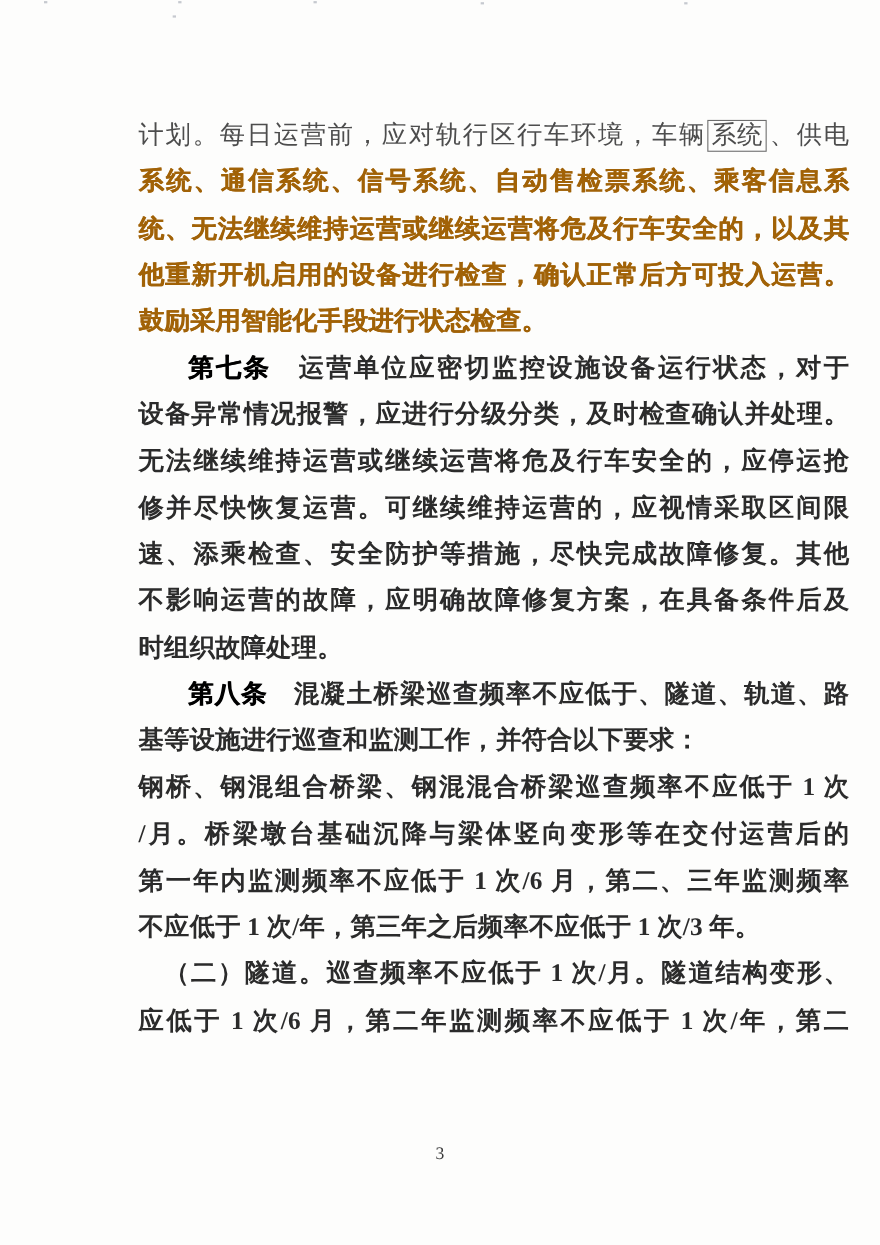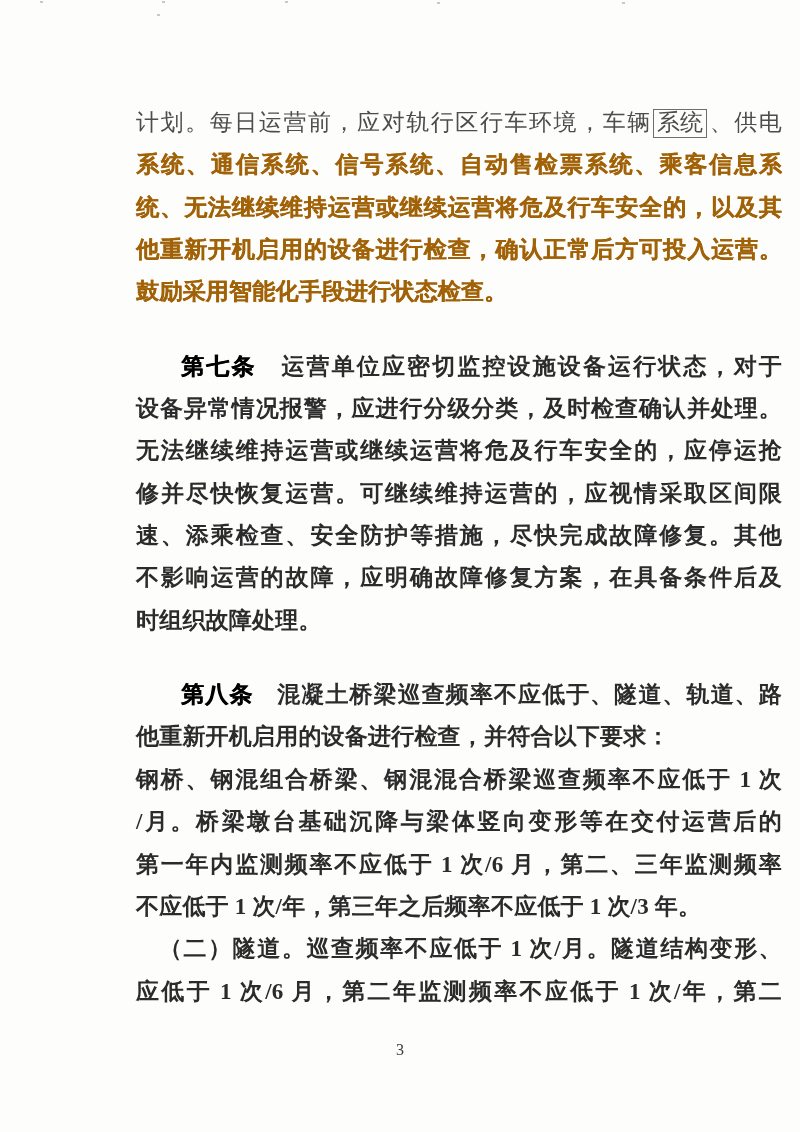--- a/index.html
+++ b/index.html
@@ -11,39 +11,39 @@
   .page {
     position: relative;
     width: 800px;
     height: 1132px;
     background: #fdfdfc;
     overflow: hidden;
     font-family: "Liberation Serif", "DejaVu Serif", serif;
   }
   .textblock {
     position: absolute;
-    left: 136px;
+    left: 126px;
     top: 102px;
     width: 646px;
     font-size: 23px;
     line-height: 42.35px;
     letter-spacing: 0.2px;
   }
   .line {
     height: 42.35px;
     white-space: nowrap;
     text-align: left;
   }
   .line.fill {
     white-space: normal;
     text-align: justify;
     text-align-last: justify;
     text-justify: inter-character;
   }
-  .line.indent-article { text-indent: 45px; margin-top: 32px; }
+  .line.indent-article { text-indent: 45px; }
   .line.indent-item    { text-indent: 23px; }
 
   .w-light  { font-weight: 400; color: #4d4d4d; }
   .w-heavy  { font-weight: 700; color: #a16207; text-shadow: 0.5px 0 0 currentColor; }
   .w-normal { font-weight: 700; color: #2b2b2b; }
 
   .bold {
     font-weight: 700;
     color: #000;
     text-shadow: 0.6px 0 0 currentColor;
@@ -85,21 +85,21 @@
       <div class="line w-heavy fill"><span>他重新开机启用的设备进行检查，确认正常后方可投入运营。</span></div>
       <div class="line w-heavy"><span>鼓励采用智能化手段进行状态检查。</span></div>
       <div class="line w-normal fill indent-article"><span class="bold">第七条</span><span>　运营单位应密切监控设施设备运行状态，对于</span></div>
       <div class="line w-normal fill"><span>设备异常情况报警，应进行分级分类，及时检查确认并处理。</span></div>
       <div class="line w-normal fill"><span>无法继续维持运营或继续运营将危及行车安全的，应停运抢</span></div>
       <div class="line w-normal fill"><span>修并尽快恢复运营。可继续维持运营的，应视情采取区间限</span></div>
       <div class="line w-normal fill"><span>速、添乘检查、安全防护等措施，尽快完成故障修复。其他</span></div>
       <div class="line w-normal fill"><span>不影响运营的故障，应明确故障修复方案，在具备条件后及</span></div>
       <div class="line w-normal"><span>时组织故障处理。</span></div>
       <div class="line w-normal fill indent-article"><span class="bold">第八条</span><span>　混凝土桥梁巡查频率不应低于、隧道、轨道、路</span></div>
-      <div class="line w-normal"><span>他重新开机启用的设备进行检查，并符合以下要求：</span></div>
+      <div class="line w-normal"><span>基等设施进行巡查和监测工作，并符合以下要求：</span></div>
       <div class="line w-normal fill"><span>钢桥、钢混组合桥梁、钢混混合桥梁巡查频率不应低于 1 次</span></div>
       <div class="line w-normal fill"><span>/月。桥梁墩台基础沉降与梁体竖向变形等在交付运营后的</span></div>
       <div class="line w-normal fill"><span>第一年内监测频率不应低于 1 次/6 月，第二、三年监测频率</span></div>
       <div class="line w-normal"><span>不应低于 1 次/年，第三年之后频率不应低于 1 次/3 年。</span></div>
       <div class="line w-normal fill indent-item"><span>（二）隧道。巡查频率不应低于 1 次/月。隧道结构变形、</span></div>
       <div class="line w-normal fill"><span>应低于 1 次/6 月，第二年监测频率不应低于 1 次/年，第二</span></div>
     </div>
   <div class="pageno">3</div>
 <div class="speck" style="left: 40px; top: 1px;"></div>
     <div class="speck" style="left: 162px; top: 1px;"></div>

